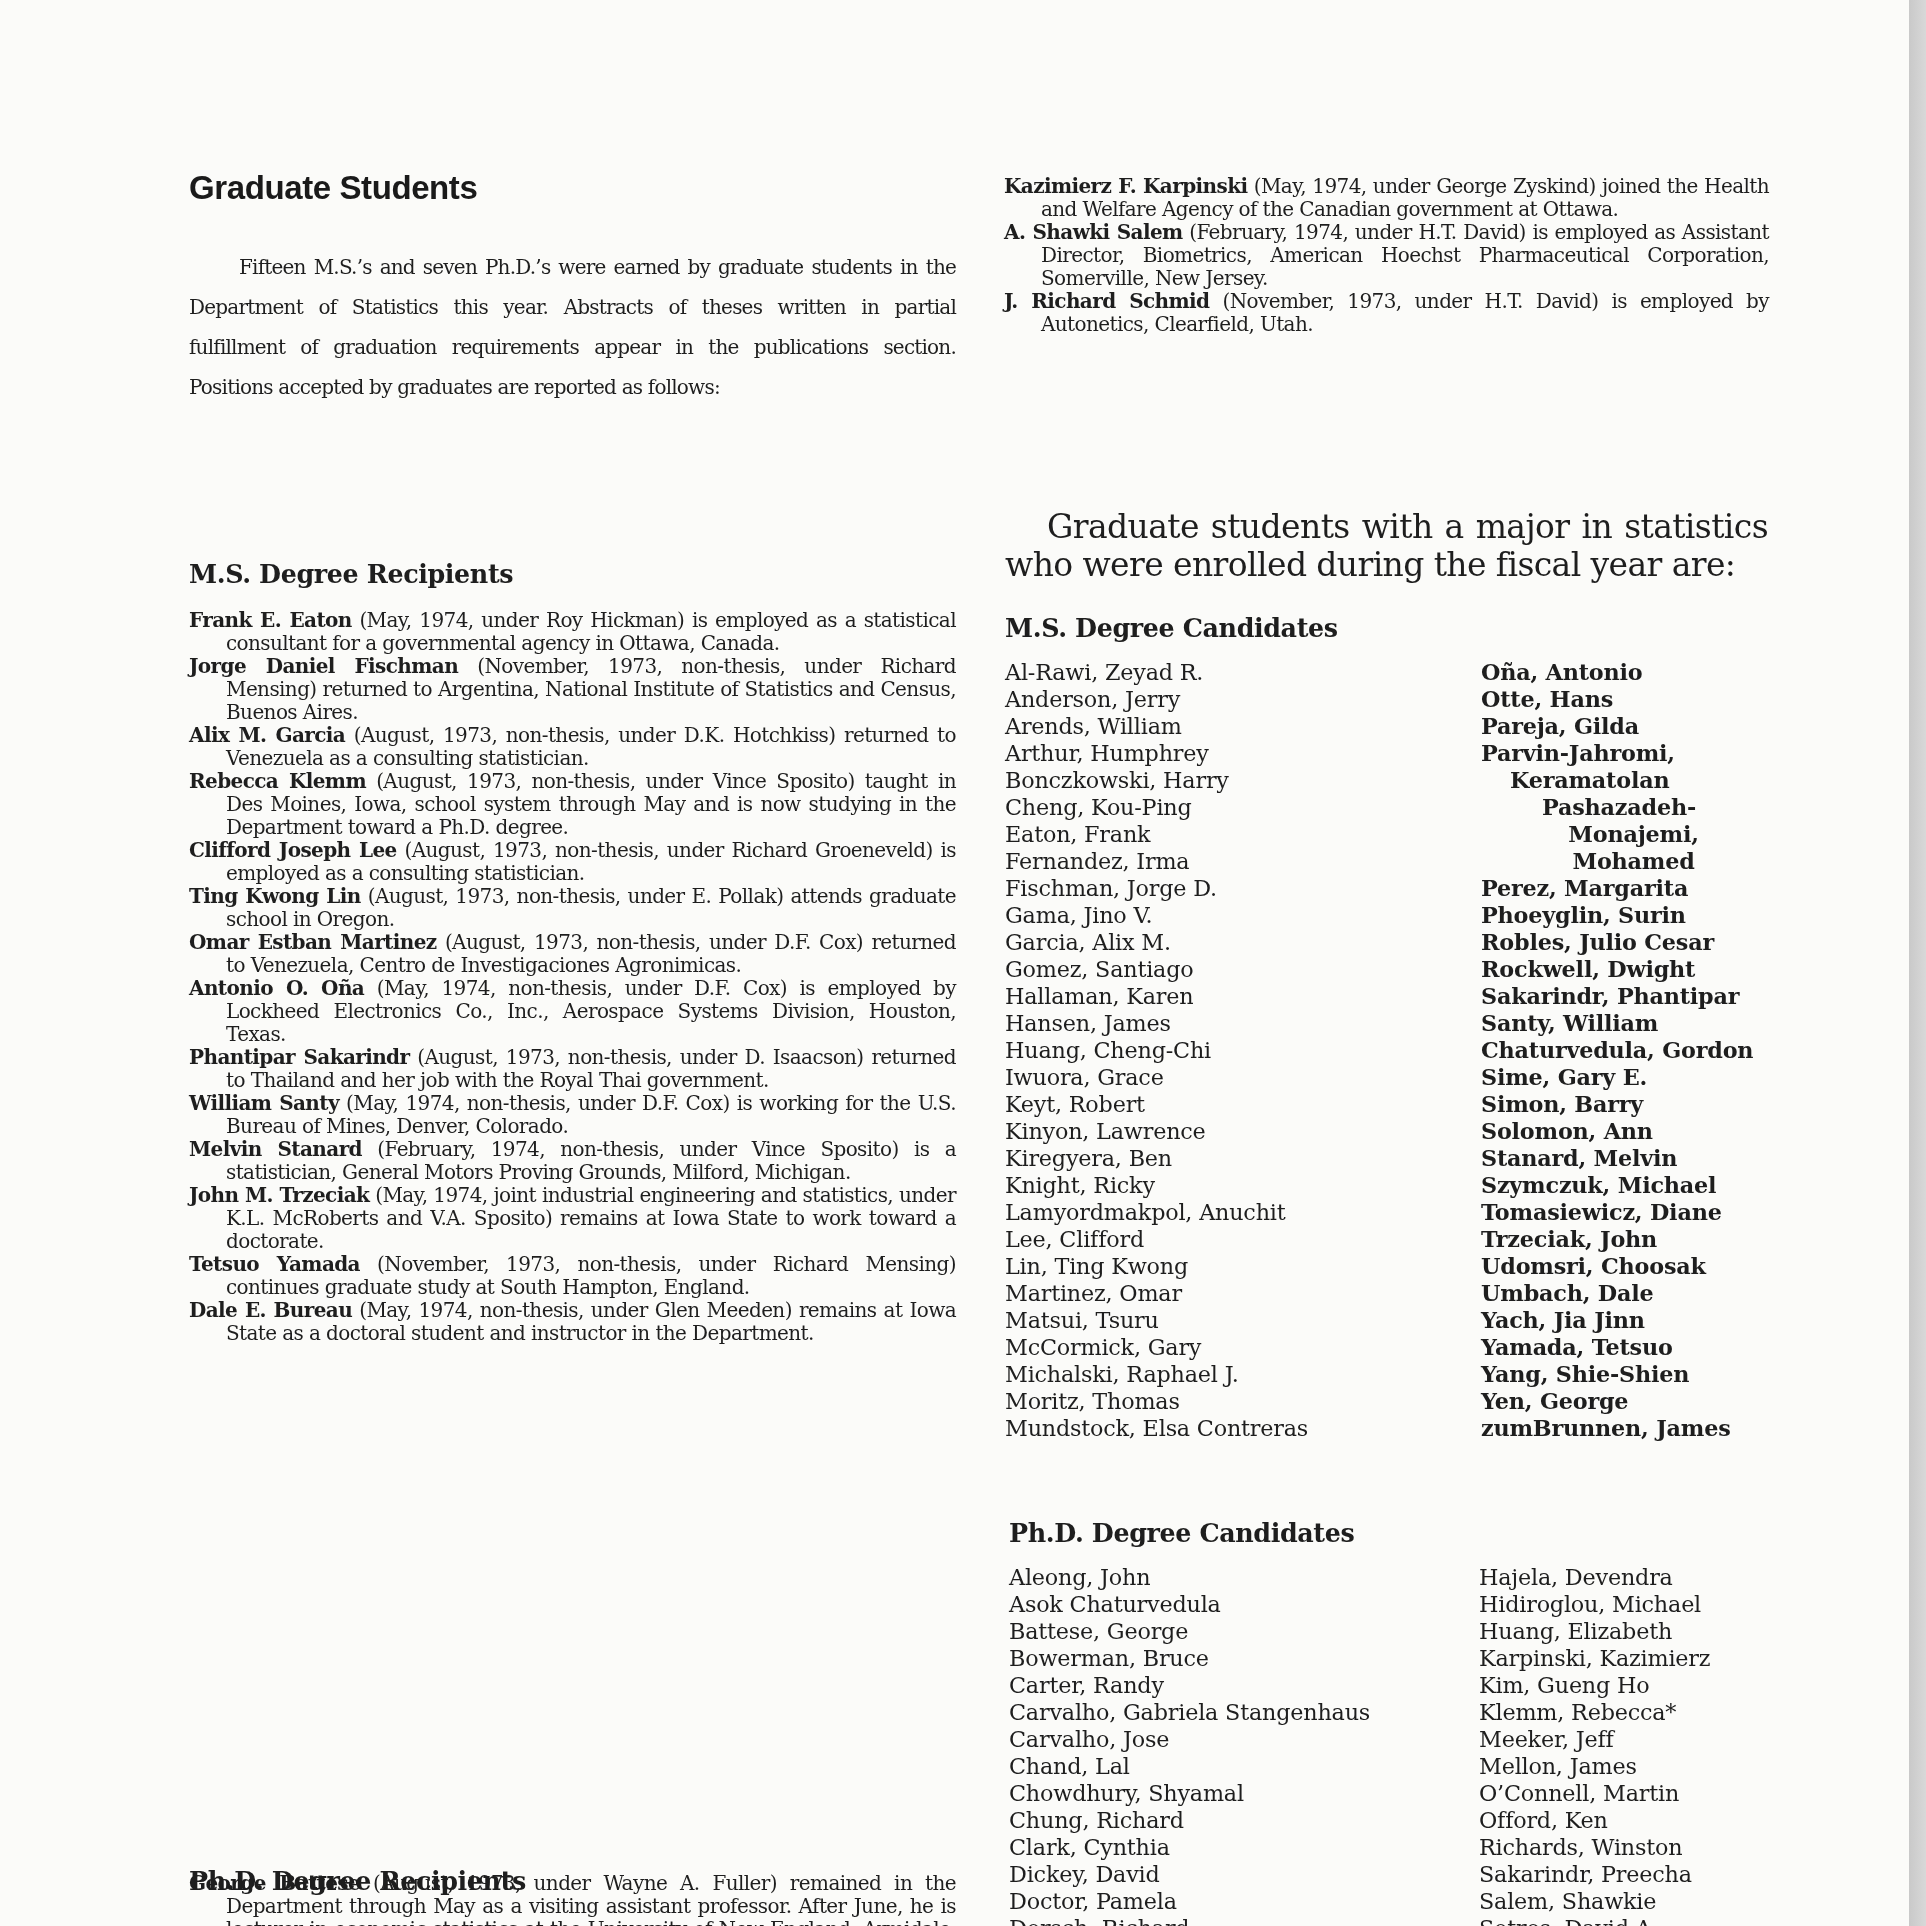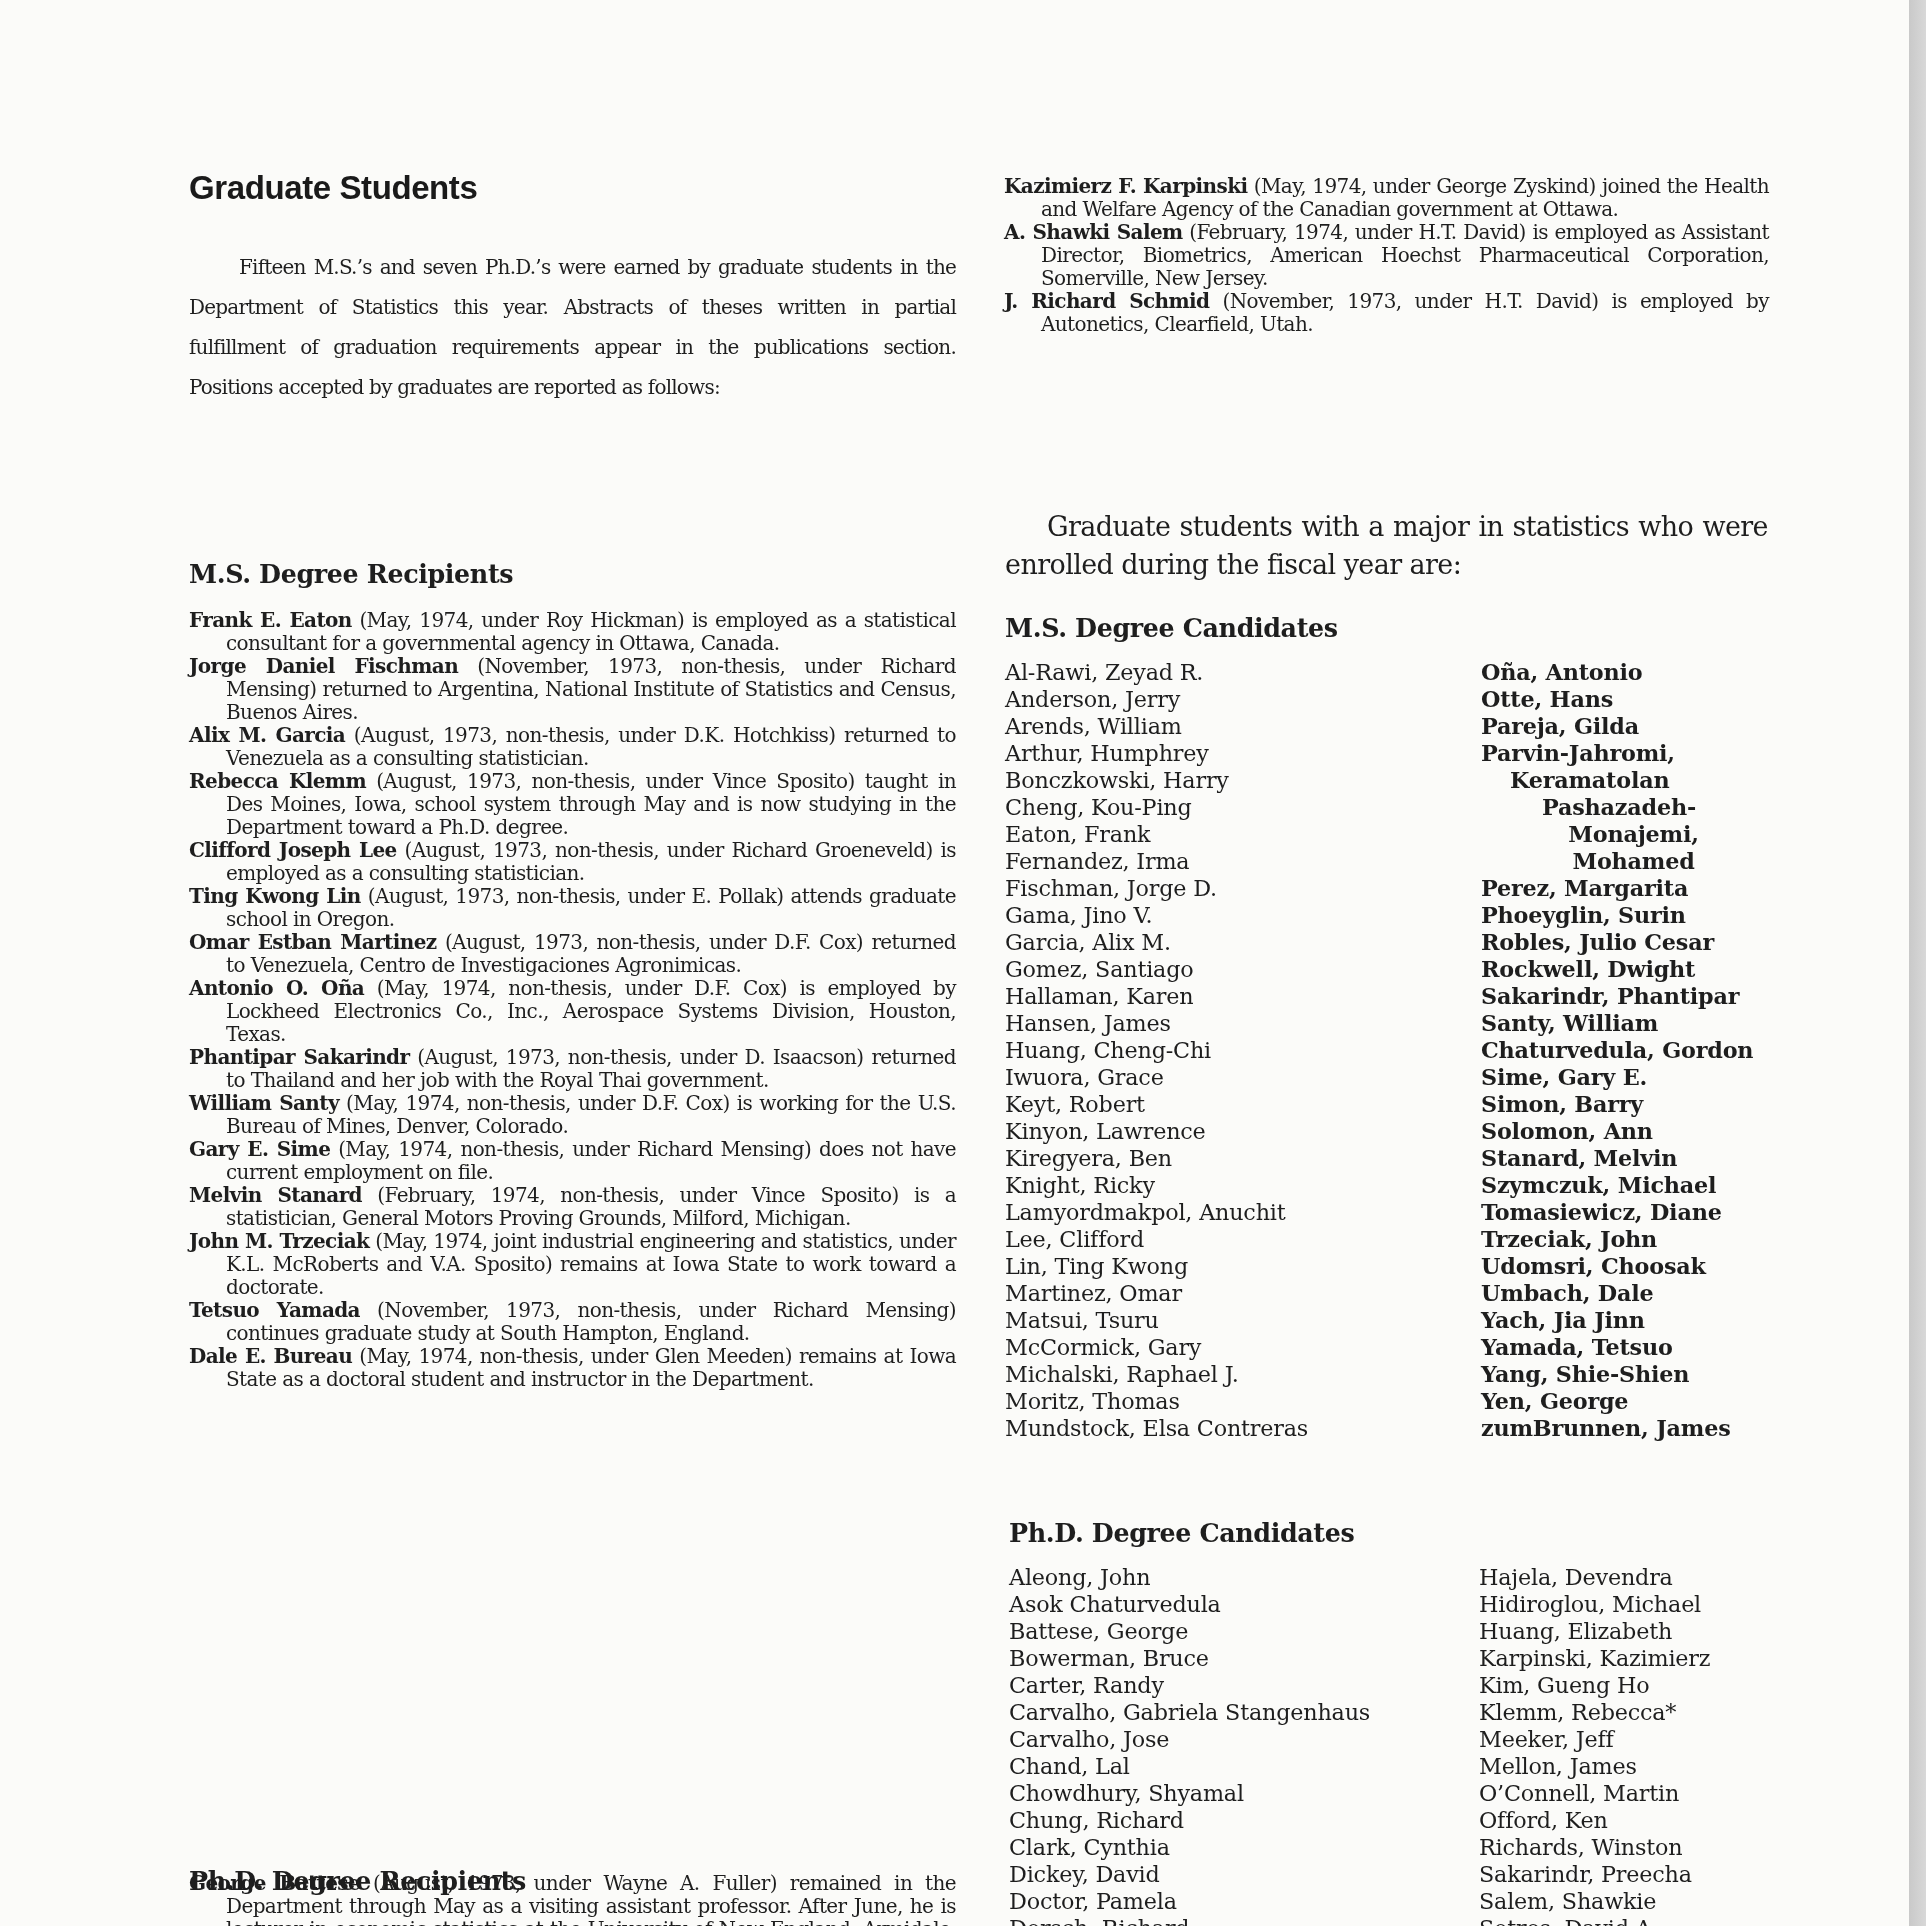--- a/index.html
+++ b/index.html
@@ -28,21 +28,21 @@
     letter-spacing: -0.8px;
   }
   .sec-head {
     position: absolute; font-size: 25.4px; font-weight: bold; letter-spacing: -0.4px;
   }
   .entries { position: absolute; width: 767px; font-size: 20px; line-height: 23px; letter-spacing: -0.6px; }
   .entry { padding-left: 37px; text-indent: -37px; text-align: justify; }
   .entry b { font-weight: bold; }
   .right-intro {
     position: absolute; left: 1005px; top: 508px; width: 763px;
-    font-size: 27px; line-height: 38px; text-indent: 42px; text-align: justify; letter-spacing: -0.6px;
+    font-size: 33px; line-height: 38px; text-indent: 42px; text-align: justify; letter-spacing: -0.6px;
   }
   .namelist { position: absolute; font-size: 22.3px; line-height: 27px; letter-spacing: -0.2px; }
   .namelist div.wrap { padding-left: 29px; text-indent: -29px; }
 </style>
 </head>
 <body>
 
 <div class="page"></div>
 <div class="page-edge"></div>
 
@@ -54,21 +54,20 @@
     <div class="entry"><b>Frank E. Eaton</b><span> (May, 1974, under Roy Hickman) is employed as a statistical consultant for a governmental agency in Ottawa, Canada.</span></div>
     <div class="entry"><b>Jorge Daniel Fischman</b><span> (November, 1973, non-thesis, under Richard Mensing) returned to Argentina, National Institute of Statistics and Census, Buenos Aires.</span></div>
     <div class="entry"><b>Alix M. Garcia</b><span> (August, 1973, non-thesis, under D.K. Hotchkiss) returned to Venezuela as a consulting statistician.</span></div>
     <div class="entry"><b>Rebecca Klemm</b><span> (August, 1973, non-thesis, under Vince Sposito) taught in Des Moines, Iowa, school system through May and is now studying in the Department toward a Ph.D. degree.</span></div>
     <div class="entry"><b>Clifford Joseph Lee</b><span> (August, 1973, non-thesis, under Richard Groeneveld) is employed as a consulting statistician.</span></div>
     <div class="entry"><b>Ting Kwong Lin</b><span> (August, 1973, non-thesis, under E. Pollak) attends graduate school in Oregon.</span></div>
     <div class="entry"><b>Omar Estban Martinez</b><span> (August, 1973, non-thesis, under D.F. Cox) returned to Venezuela, Centro de Investigaciones Agronimicas.</span></div>
     <div class="entry"><b>Antonio O. Oña</b><span> (May, 1974, non-thesis, under D.F. Cox) is employed by Lockheed Electronics Co., Inc., Aerospace Systems Division, Houston, Texas.</span></div>
     <div class="entry"><b>Phantipar Sakarindr</b><span> (August, 1973, non-thesis, under D. Isaacson) returned to Thailand and her job with the Royal Thai government.</span></div>
     <div class="entry"><b>William Santy</b><span> (May, 1974, non-thesis, under D.F. Cox) is working for the U.S. Bureau of Mines, Denver, Colorado.</span></div>
-    <div class="entry"><b>Gary E. Sime</b><span> (May, 1974, non-thesis, under Richard Mensing) does not have current employment on file.</span></div>
     <div class="entry"><b>Melvin Stanard</b><span> (February, 1974, non-thesis, under Vince Sposito) is a statistician, General Motors Proving Grounds, Milford, Michigan.</span></div>
     <div class="entry"><b>John M. Trzeciak</b><span> (May, 1974, joint industrial engineering and statistics, under K.L. McRoberts and V.A. Sposito) remains at Iowa State to work toward a doctorate.</span></div>
     <div class="entry"><b>Tetsuo Yamada</b><span> (November, 1973, non-thesis, under Richard Mensing) continues graduate study at South Hampton, England.</span></div>
     <div class="entry"><b>Dale E. Bureau</b><span> (May, 1974, non-thesis, under Glen Meeden) remains at Iowa State as a doctoral student and instructor in the Department.</span></div>
   </div>
 
 <div class="sec-head" style="left:189px; top:1866px;">Ph.D. Degree Recipients</div>
 <div class="entries" id="phd-entries-left" style="left:189px; top:1872px;">
     <div class="entry"><b>George Battese</b><span> (August, 1973, under Wayne A. Fuller) remained in the Department through May as a visiting assistant professor. After June, he is lecturer in economic statistics at the University of New England, Armidale, N.S.W., Australia.</span></div>
   </div>

